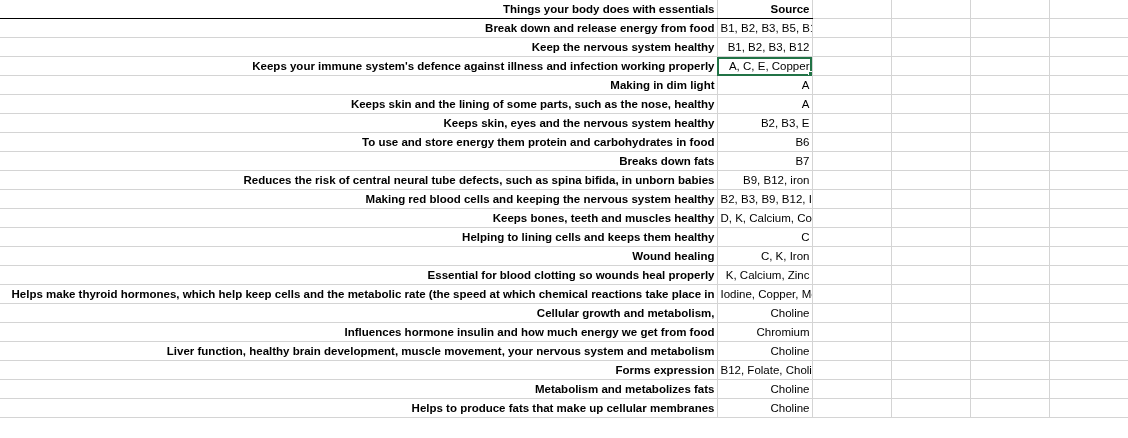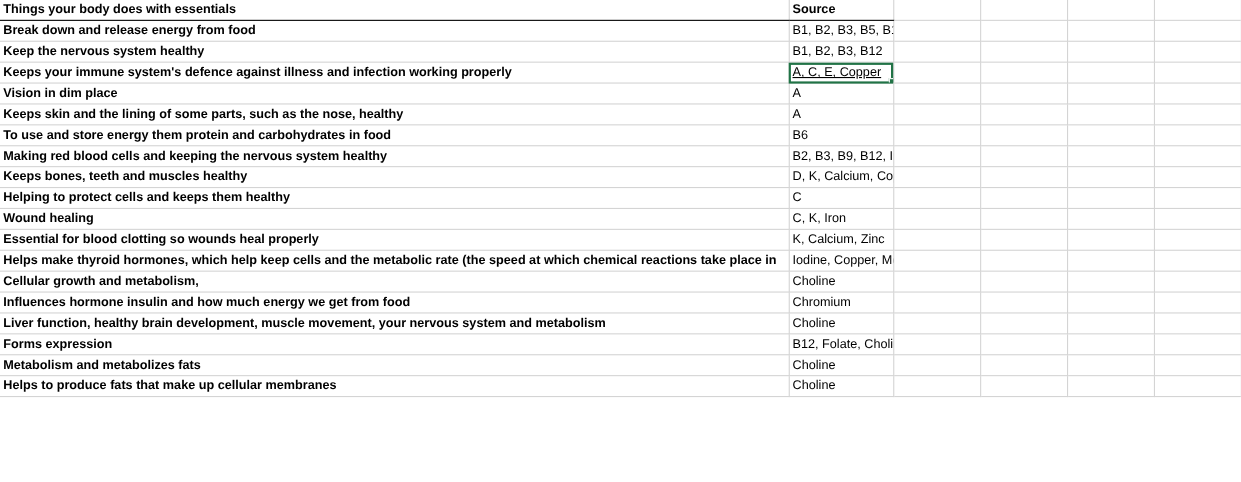--- a/index.html
+++ b/index.html
@@ -13,20 +13,21 @@
     font-family: "Liberation Sans", sans-serif;
     font-size: 11.5px;
     color: #000000;
     overflow: hidden;
   }
   .sheet {
     position: relative;
     width: 1128px;
     height: 438px;
     background: #ffffff;
+    text-align: right;
   }
   table.grid {
     border-collapse: collapse;
     table-layout: fixed;
     width: 1128px;
   }
   table.grid td {
     border-right: 1px solid #d4d4d4;
     border-bottom: 1px solid #d4d4d4;
     height: 18px;
@@ -64,21 +65,20 @@
   }
   td.empty {
     color: transparent;
   }
   
   td.selected {
     position: relative;
     outline: 2px solid #217346;
     outline-offset: -2px;
     z-index: 3;
-    text-decoration: underline;
   }
   td.selected .fill-handle {
     position: absolute;
     right: -3px;
     bottom: -3px;
     width: 5px;
     height: 5px;
     background: #217346;
     border: 1px solid #ffffff;
     z-index: 4;
@@ -124,61 +124,85 @@
         </tr>
         <tr>
           <td class="col-a">Keeps your immune system's defence against illness and infection working properly</td>
           <td class="col-b selected">A, C, E, Copper<span class="fill-handle"></span></td>
           <td class="empty"></td>
           <td class="empty"></td>
           <td class="empty"></td>
           <td class="empty"></td>
         </tr>
         <tr>
-          <td class="col-a">Vision in dim place</td>
+          <td class="col-a">Making in dim light</td>
           <td class="col-b">A</td>
           <td class="empty"></td>
           <td class="empty"></td>
           <td class="empty"></td>
           <td class="empty"></td>
         </tr>
         <tr>
           <td class="col-a">Keeps skin and the lining of some parts, such as the nose, healthy</td>
           <td class="col-b">A</td>
           <td class="empty"></td>
           <td class="empty"></td>
           <td class="empty"></td>
           <td class="empty"></td>
         </tr>
         <tr>
+          <td class="col-a">Keeps skin, eyes and the nervous system healthy</td>
+          <td class="col-b">B2, B3, E</td>
+          <td class="empty"></td>
+          <td class="empty"></td>
+          <td class="empty"></td>
+          <td class="empty"></td>
+        </tr>
+        <tr>
           <td class="col-a">To use and store energy them protein and carbohydrates in food</td>
           <td class="col-b">B6</td>
           <td class="empty"></td>
           <td class="empty"></td>
           <td class="empty"></td>
           <td class="empty"></td>
         </tr>
         <tr>
+          <td class="col-a">Breaks down fats</td>
+          <td class="col-b">B7</td>
+          <td class="empty"></td>
+          <td class="empty"></td>
+          <td class="empty"></td>
+          <td class="empty"></td>
+        </tr>
+        <tr>
+          <td class="col-a">Reduces the risk of central neural tube defects, such as spina bifida, in unborn babies</td>
+          <td class="col-b">B9, B12, iron</td>
+          <td class="empty"></td>
+          <td class="empty"></td>
+          <td class="empty"></td>
+          <td class="empty"></td>
+        </tr>
+        <tr>
           <td class="col-a">Making red blood cells and keeping the nervous system healthy</td>
           <td class="col-b">B2, B3, B9, B12, Iron, Copper</td>
           <td class="empty"></td>
           <td class="empty"></td>
           <td class="empty"></td>
           <td class="empty"></td>
         </tr>
         <tr>
           <td class="col-a">Keeps bones, teeth and muscles healthy</td>
           <td class="col-b">D, K, Calcium, Copper, Phosphorus</td>
           <td class="empty"></td>
           <td class="empty"></td>
           <td class="empty"></td>
           <td class="empty"></td>
         </tr>
         <tr>
-          <td class="col-a">Helping to protect cells and keeps them healthy</td>
+          <td class="col-a">Helping to lining cells and keeps them healthy</td>
           <td class="col-b">C</td>
           <td class="empty"></td>
           <td class="empty"></td>
           <td class="empty"></td>
           <td class="empty"></td>
         </tr>
         <tr>
           <td class="col-a">Wound healing</td>
           <td class="col-b">C, K, Iron</td>
           <td class="empty"></td>

